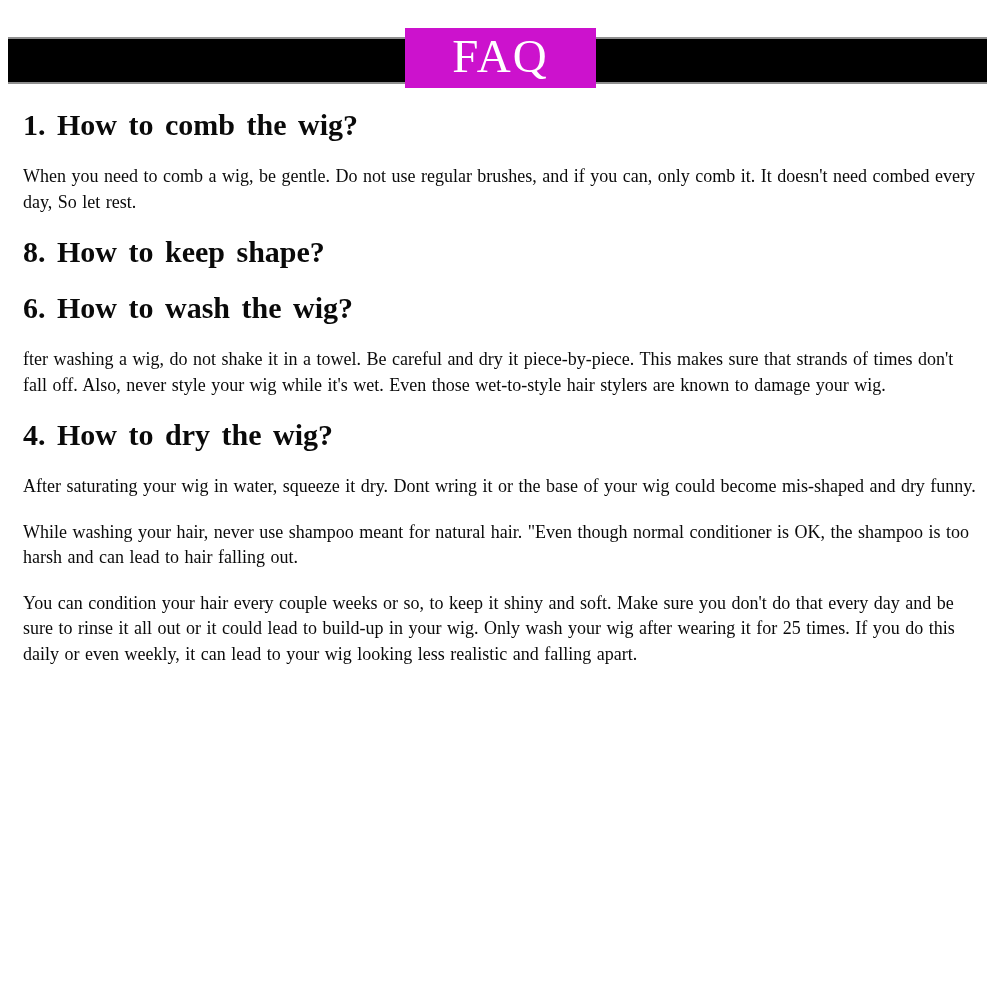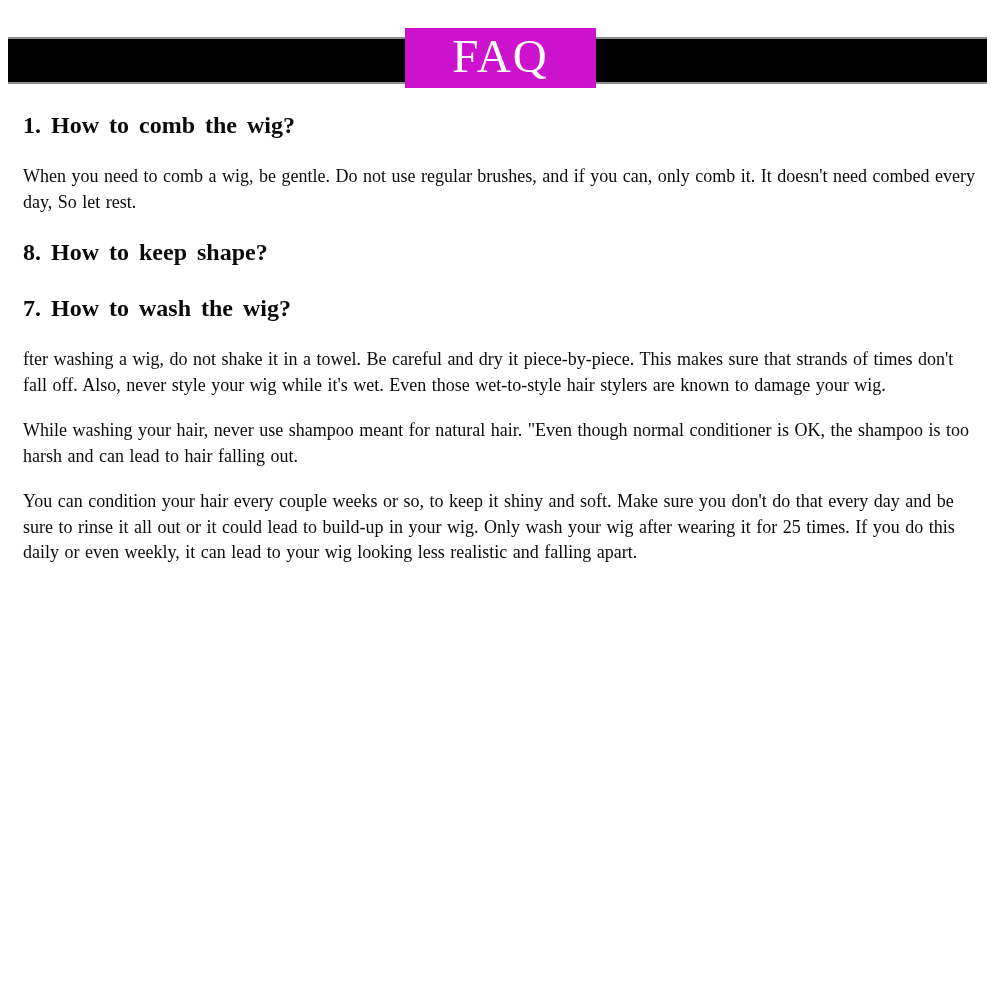--- a/index.html
+++ b/index.html
@@ -43,21 +43,21 @@
     font-weight: 400;
     letter-spacing: 2px;
     line-height: 1;
     padding-bottom: 4px;
   }
   
   .faq {
     padding: 12px 24px 0 23px;
   }
   .faq-question {
-    font-size: 24px;
+    font-size: 30px;
     line-height: 34px;
     font-weight: 700;
     word-spacing: 4px;
     margin: 20px 0 22px 0;
   }
   .faq-item:first-child .faq-question { margin-top: 0; }
   .faq-answer {
     font-size: 18px;
     line-height: 25.5px;
     margin: 0 0 20px 0;
@@ -79,24 +79,28 @@
     <section class="faq-item">
       <h2 class="faq-question">1. How to comb the wig?</h2>
       <p class="faq-answer">When you need to comb a wig, be gentle. Do not use regular brushes, and if you can, only comb it. It doesn't need combed every day, So let rest.</p>
     </section>
 
     <section class="faq-item">
       <h2 class="faq-question">8. How to keep shape?</h2>
     </section>
 
     <section class="faq-item">
-      <h2 class="faq-question">7. How to wash the wig?</h2>
+      <h2 class="faq-question">6. How to wash the wig?</h2>
       <p class="faq-answer">fter washing a wig, do not shake it in a towel. Be careful and dry it piece-by-piece. This makes sure that strands of times don't fall off. Also, never style your wig while it's wet. Even those wet-to-style hair stylers are known to damage your wig.</p>
     </section>
 
+    <section class="faq-item">
+      <h2 class="faq-question">4. How to dry the wig?</h2>
+      <p class="faq-answer">After saturating your wig in water, squeeze it dry. Dont wring it or the base of your wig could become mis-shaped and dry funny.</p>
+    </section>
 
     <section class="faq-item">
       <p class="faq-answer">While washing your hair, never use shampoo meant for natural hair. "Even though normal conditioner is OK, the shampoo is too harsh and can lead to hair falling out.</p>
     </section>
 
     <section class="faq-item">
       <p class="faq-answer">You can condition your hair every couple weeks or so, to keep it shiny and soft. Make sure you don't do that every day and be sure to rinse it all out or it could lead to build-up in your wig. Only wash your wig after wearing it for 25 times. If you do this daily or even weekly, it can lead to your wig looking less realistic and falling apart.</p>
     </section>
 
   </main>

